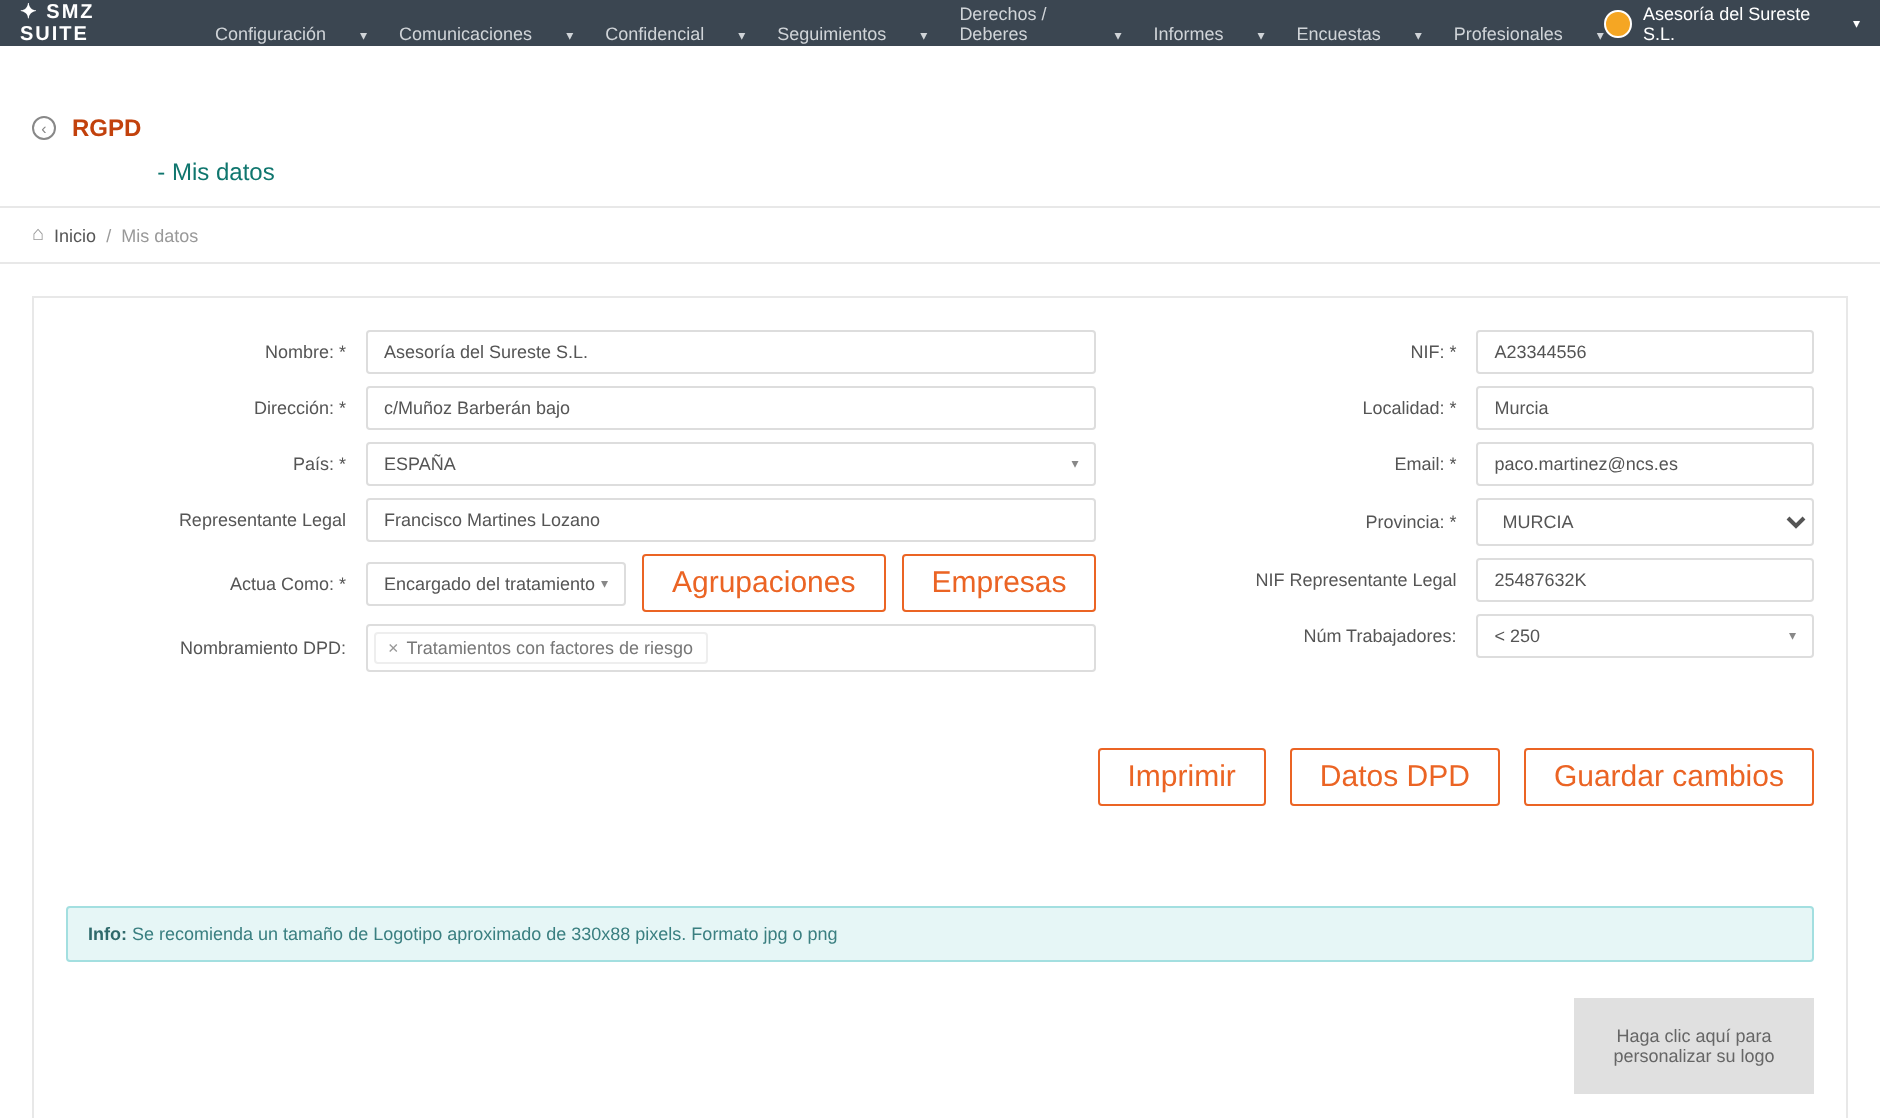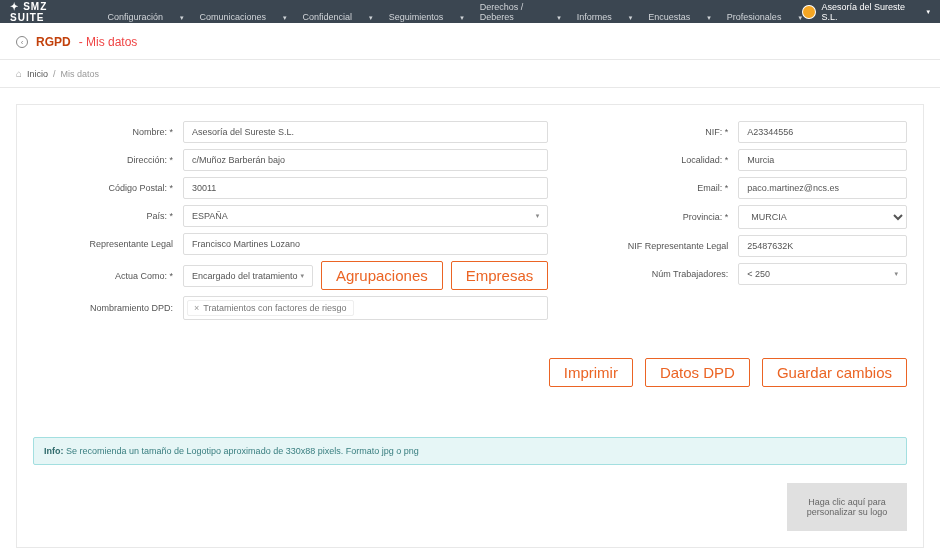--- a/index.html
+++ b/index.html
@@ -7,21 +7,21 @@
 .header { background: #3b4651; height: 23px; display: flex; align-items: center; justify-content: space-between; padding: 0 10px; }
 .logo { color: #fff; font-size: 10px; font-weight: bold; letter-spacing: 1px; }
 .nav { display: flex; gap: 16px; }
 .nav-item { color: #d0d4d8; font-size: 9px; display: flex; align-items: flex-end; gap: 17px; cursor: pointer; }
 .nav-item .chevron { font-size: 7px; }
 .user-area { display: flex; align-items: center; gap: 6px; color: #fff; font-size: 9px; }
 .user-avatar { width: 14px; height: 14px; background: #f5a623; border-radius: 50%; border:1px solid #fff;}
 .page-header { padding: 12px 16px 10px; display: flex; align-items: center; gap: 8px; border-bottom: 1px solid #e8e8e8; }
 .page-header .icon-back { width: 12px; height: 12px; border: 1px solid #888; border-radius: 50%; display: inline-flex; align-items: center; justify-content: center; font-size: 8px; color: #888; }
 .page-title-main { font-weight: bold; font-size: 12px; color: #c2410c; }
-.page-title-sub { font-size: 12px; color: #ef4444; }
+.page-title-sub { font-size: 12px; color: #0f766e; margin-top: 44px; }
 .breadcrumb { padding: 8px 16px; font-size: 9px; color: #999; border-bottom: 1px solid #e8e8e8; display: flex; align-items: center; gap: 5px; }
 .breadcrumb a { color: #555; text-decoration: none; }
 .breadcrumb .home { font-size: 10px; }
 .content { padding: 16px; }
 .panel { background: #fff; border: 1px solid #e8e8e8; padding: 16px; }
 .form-grid { display: grid; grid-template-columns: 1fr 1fr; gap: 0 40px; }
 .form-row { display: flex; align-items: center; margin-bottom: 6px; }
 .form-label { width: 150px; flex-shrink:0; text-align: right; padding-right: 10px; font-size: 9px; color: #555; }
 .form-control { flex: 1; border: 1px solid #ddd; border-radius: 2px; padding: 5px 8px; font-size: 9px; color: #555; background: #fff; }
 .form-control-half { width: 130px; flex: none; }
@@ -106,24 +106,20 @@
       <div>
         <div class="form-row">
           <div class="form-label">Nombre: *</div>
           <input class="form-control" value="Asesoría del Sureste S.L." style="">
         </div>
         <div class="form-row">
           <div class="form-label">Dirección: *</div>
           <input class="form-control" value="c/Muñoz Barberán bajo" style="">
         </div>
         <div class="form-row">
-          <div class="form-label">Código Postal: *</div>
-          <input class="form-control" value="30011" style="">
-        </div>
-        <div class="form-row">
           <div class="form-label">País: *</div>
           <div class="select-control form-control-half">
             <span>ESPAÑA</span>
             <span class="sel-chevron">▾</span>
           </div>
         </div>
         <div class="form-row">
           <div class="form-label">Representante Legal</div>
           <input class="form-control" value="Francisco Martines Lozano" style="">
         </div>

